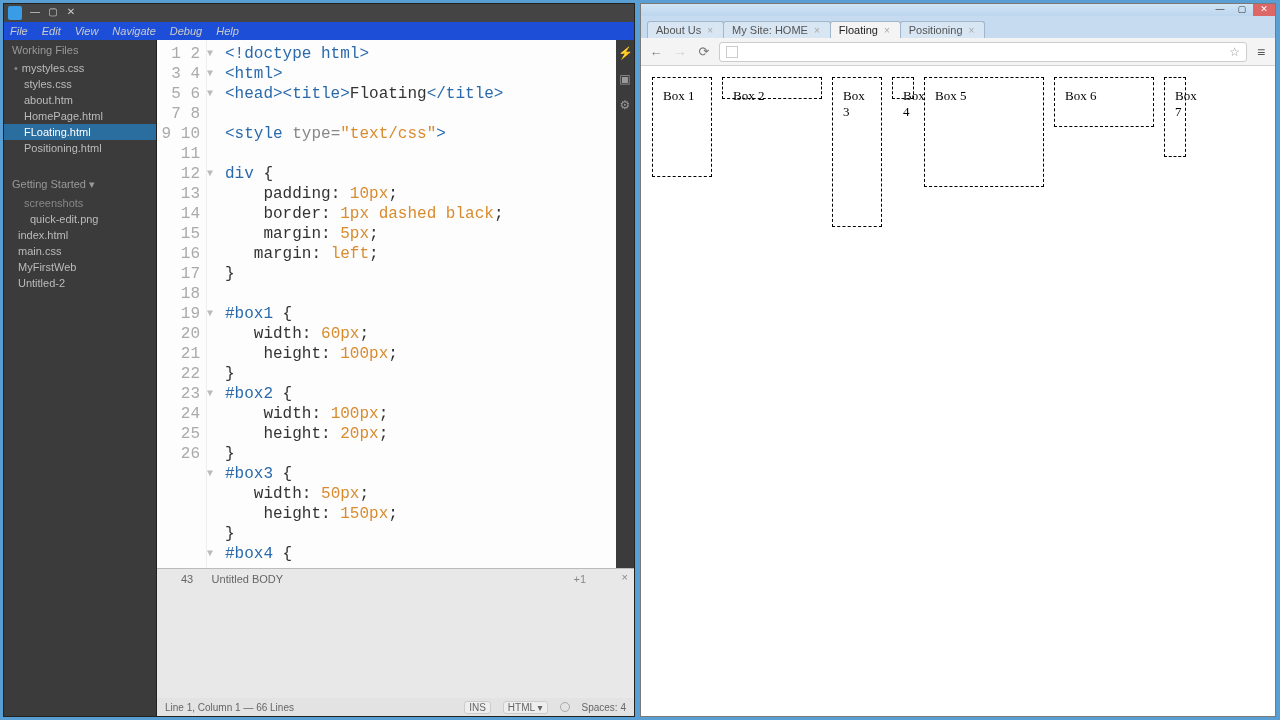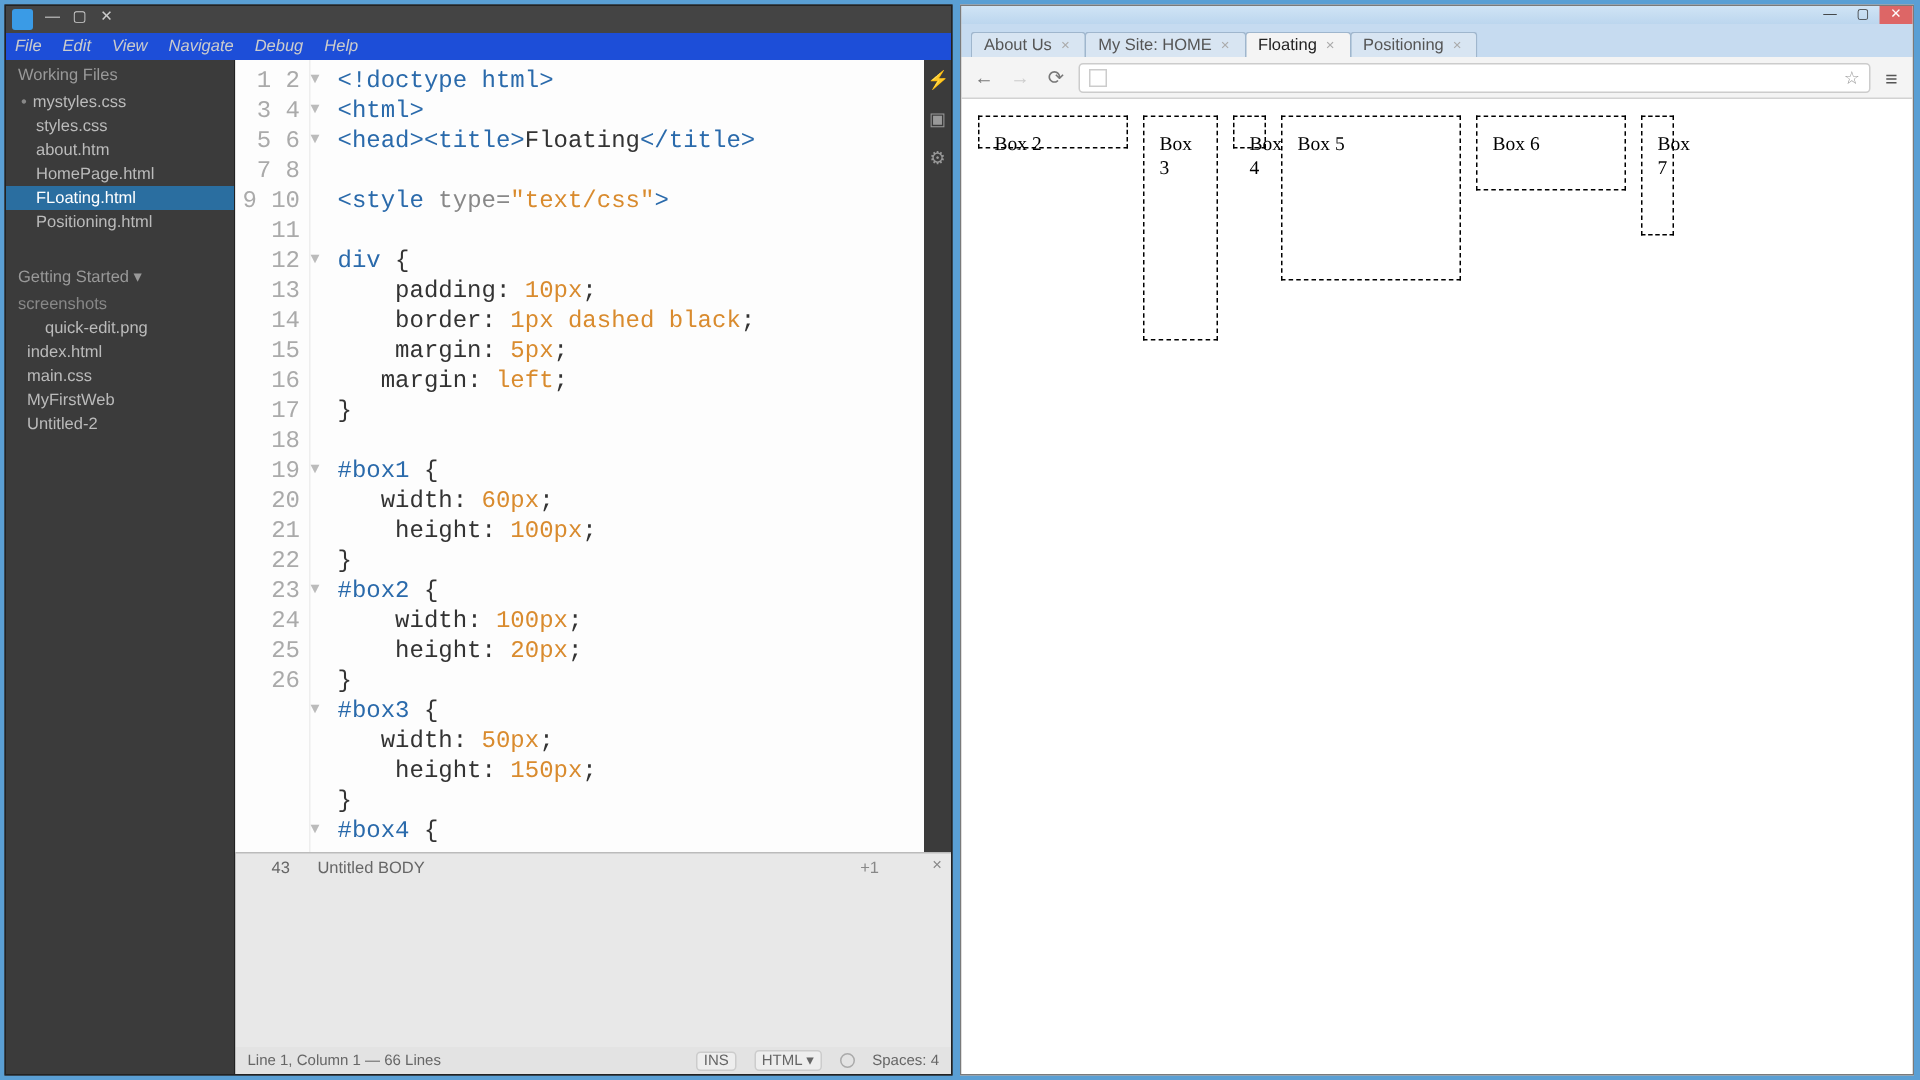--- a/index.html
+++ b/index.html
@@ -306,21 +306,21 @@
     <div class="sidebar">
       <div class="sidebar-section-head">Working Files</div>
       <div class="sidebar-item bullet">mystyles.css</div>
       <div class="sidebar-item">styles.css</div>
       <div class="sidebar-item">about.htm</div>
       <div class="sidebar-item">HomePage.html</div>
       <div class="sidebar-item active">FLoating.html</div>
       <div class="sidebar-item">Positioning.html</div>
 
       <div class="sidebar-section-head" style="margin-top:18px">Getting Started ▾</div>
-      <div class="sidebar-item" style="padding-left:8px;color:#888">screenshots</div>
+      <div class="sidebar-item" style="padding-left:20px;color:#888">screenshots</div>
       <div class="sidebar-item" style="padding-left:26px">quick-edit.png</div>
       <div class="sidebar-item" style="padding-left:14px">index.html</div>
       <div class="sidebar-item" style="padding-left:14px">main.css</div>
       <div class="sidebar-item" style="padding-left:14px">MyFirstWeb</div>
       <div class="sidebar-item" style="padding-left:14px">Untitled-2</div>
     </div>
 
     <div class="editor-col">
       <div class="editor-area">
         <div class="gutter" id="gutter">1
@@ -435,20 +435,21 @@
     <div class="tbtn">←</div>
     <div class="tbtn" style="color:#ccc">→</div>
     <div class="tbtn">⟳</div>
     <div class="urlbar">
       <div class="pageicon"></div>
       <span class="star">☆</span>
     </div>
     <div class="hamb">≡</div>
   </div>
   <div class="page" id="page">
+      <div class="fbox" style="width: 60px; height: 100px;">Box 1</div>
       <div class="fbox" style="width: 100px; height: 20px;">Box 2</div>
       <div class="fbox" style="width: 50px; height: 150px;">Box 3</div>
       <div class="fbox" style="width: 10px; height: 20px;">Box 4</div>
       <div class="fbox" style="width: 120px; height: 110px;">Box 5</div>
       <div class="fbox" style="width: 100px; height: 50px;">Box 6</div>
       <div class="fbox" style="width: 15px; height: 80px;">Box 7</div>
     </div>
 </div>
 
 </body></html>

